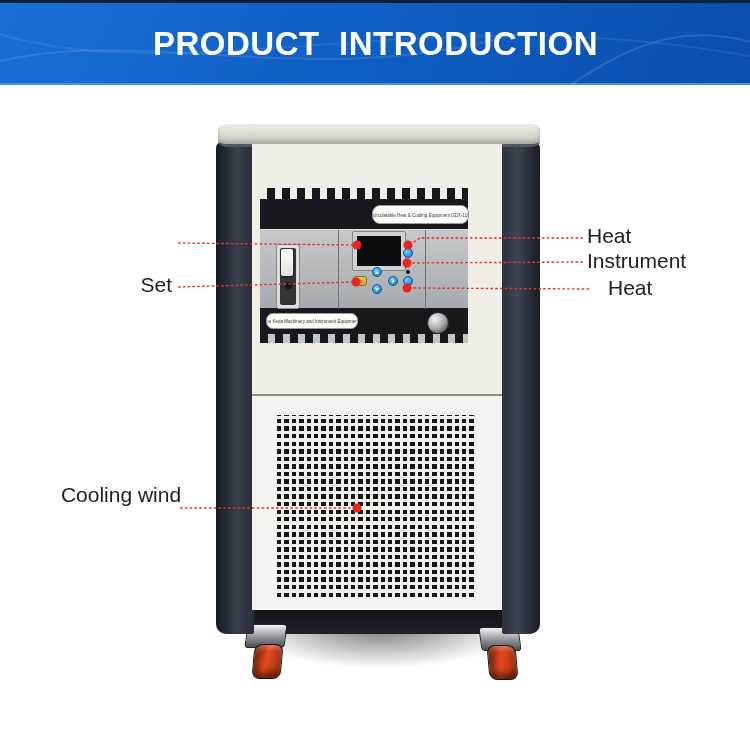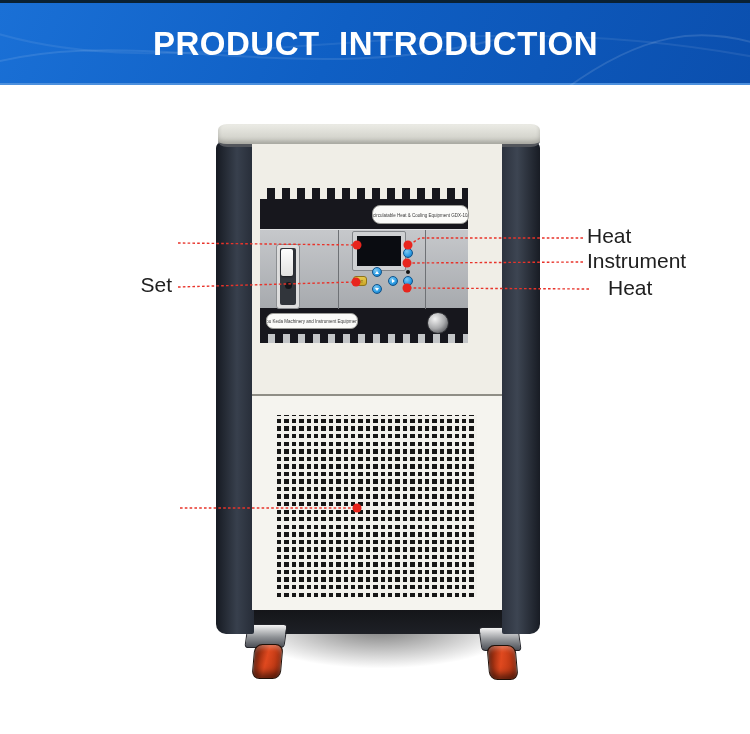--- a/index.html
+++ b/index.html
@@ -191,15 +191,16 @@
       <circle cx="407" cy="288" r="4.5"></circle>
       <circle cx="357" cy="508" r="4.5"></circle>
     </g>
   </svg>
 
   <div class="callout-label lbl-set">Set</div>
   <div class="callout-label lbl-cycle">Heat</div>
   <div class="callout-label lbl-pefrigerate">Instrument</div>
   <div class="callout-label lbl-heat">Heat</div>
   <div class="callout-label lbl-cooling">
+    <div>Cooling wind</div>
   </div>
 
 </div>
 
 </body></html>

